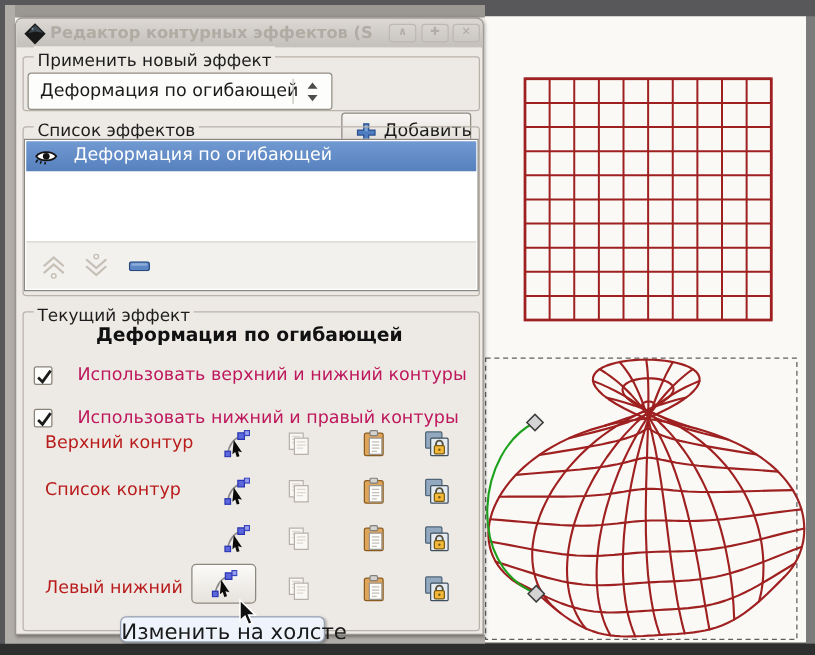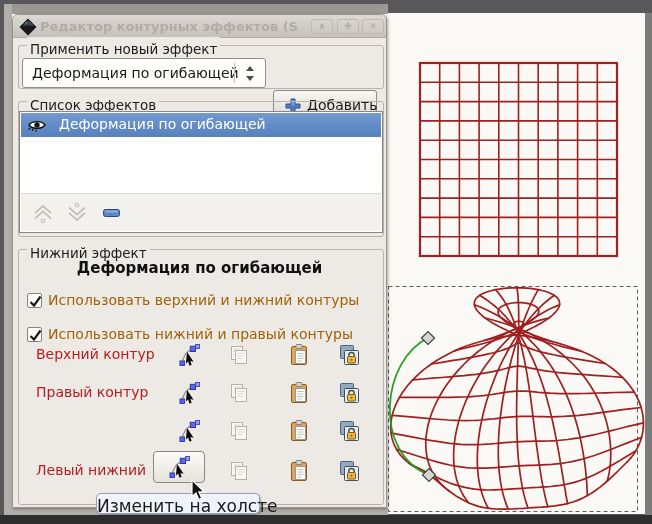--- a/index.html
+++ b/index.html
@@ -54,21 +54,21 @@
   .list-toolbar { position:absolute; left:1px; bottom:1px; width:360px; height:38px; background:#f3f1ed; border-top:1px solid #d9d5d0; }
   .tb-icon { position:absolute; top:9px; }
   .tb-raise { left:10px; } .tb-lower { left:44px; }
   .tb-minus { position:absolute; left:82px; top:15px; }
 
   .g-current { left:5px; top:234px; width:366px; height:256px; }
   .cur-title { position:absolute; left:0; top:244px; width:100%; text-align:center; font-size:15px; font-weight:bold; color:#111; }
   .cbrow { position:absolute; left:14px; height:16px; }
   .cb1 { top:278px; } .cb2 { top:312px; }
   .checkbox { position:absolute; left:0; top:0; width:15px; height:15px; background:#fdfdfc; border:1px solid #89837a; border-radius:2px; }
-  .cb-label { position:absolute; left:21px; top:-1px; font-size:14px; color:#a16207; white-space:nowrap; }
+  .cb-label { position:absolute; left:35px; top:-1px; font-size:14px; color:#be185d; white-space:nowrap; }
 
   .crow { position:absolute; left:0; width:100%; height:36px; }
   .r1 { top:322px; } .r2 { top:360px; } .r3 { top:398px; } .r4 { top:438px; }
   .clabel { position:absolute; left:23px; top:9px; font-size:14px; color:#b91c1c; white-space:nowrap; }
   .icn { position:absolute; top:7px; width:22px; height:22px; }
   .c-node { left:165px; } .c-copy { left:215px; } .c-paste { left:275px; } .c-lock { left:325px; }
   .r4 .c-node { left:155px; top:3px; }
   .node-button { position:absolute; left:140px; top:-2px; width:52px; height:32px;
                  background:linear-gradient(#fcfbf9,#e6e2dc); border:1px solid #8d887f; border-radius:4px; }
 
@@ -252,21 +252,21 @@
         <svg class="tb-icon tb-lower" width="24" height="20">
             <use href="#icon-lower"></use>
           </svg>
         <svg class="tb-minus" width="17" height="8">
             <use href="#icon-minus"></use>
           </svg>
       </div>
     </div>
 
     <div class="group g-current">
-      <span class="group-label">Нижний эффект</span>
+      <span class="group-label">Текущий эффект</span>
     </div>
     <div class="cur-title">Деформация по огибающей</div>
 
     <div class="cbrow cb1">
       <span class="checkbox">
         <svg width="15" height="15">
             <use href="#icon-check"></use>
           </svg>
       </span>
       <span class="cb-label">Использовать верхний и нижний контуры</span>
@@ -289,21 +289,21 @@
           <use href="#icon-copy"></use>
         </svg>
       <svg class="icn c-paste">
           <use href="#icon-paste"></use>
         </svg>
       <svg class="icn c-lock">
           <use href="#icon-lock"></use>
         </svg>
     </div>
     <div class="crow r2">
-      <span class="clabel">Правый контур</span>
+      <span class="clabel">Список контур</span>
       <svg class="icn c-node">
           <use href="#icon-node"></use>
         </svg>
       <svg class="icn c-copy">
           <use href="#icon-copy"></use>
         </svg>
       <svg class="icn c-paste">
           <use href="#icon-paste"></use>
         </svg>
       <svg class="icn c-lock">

